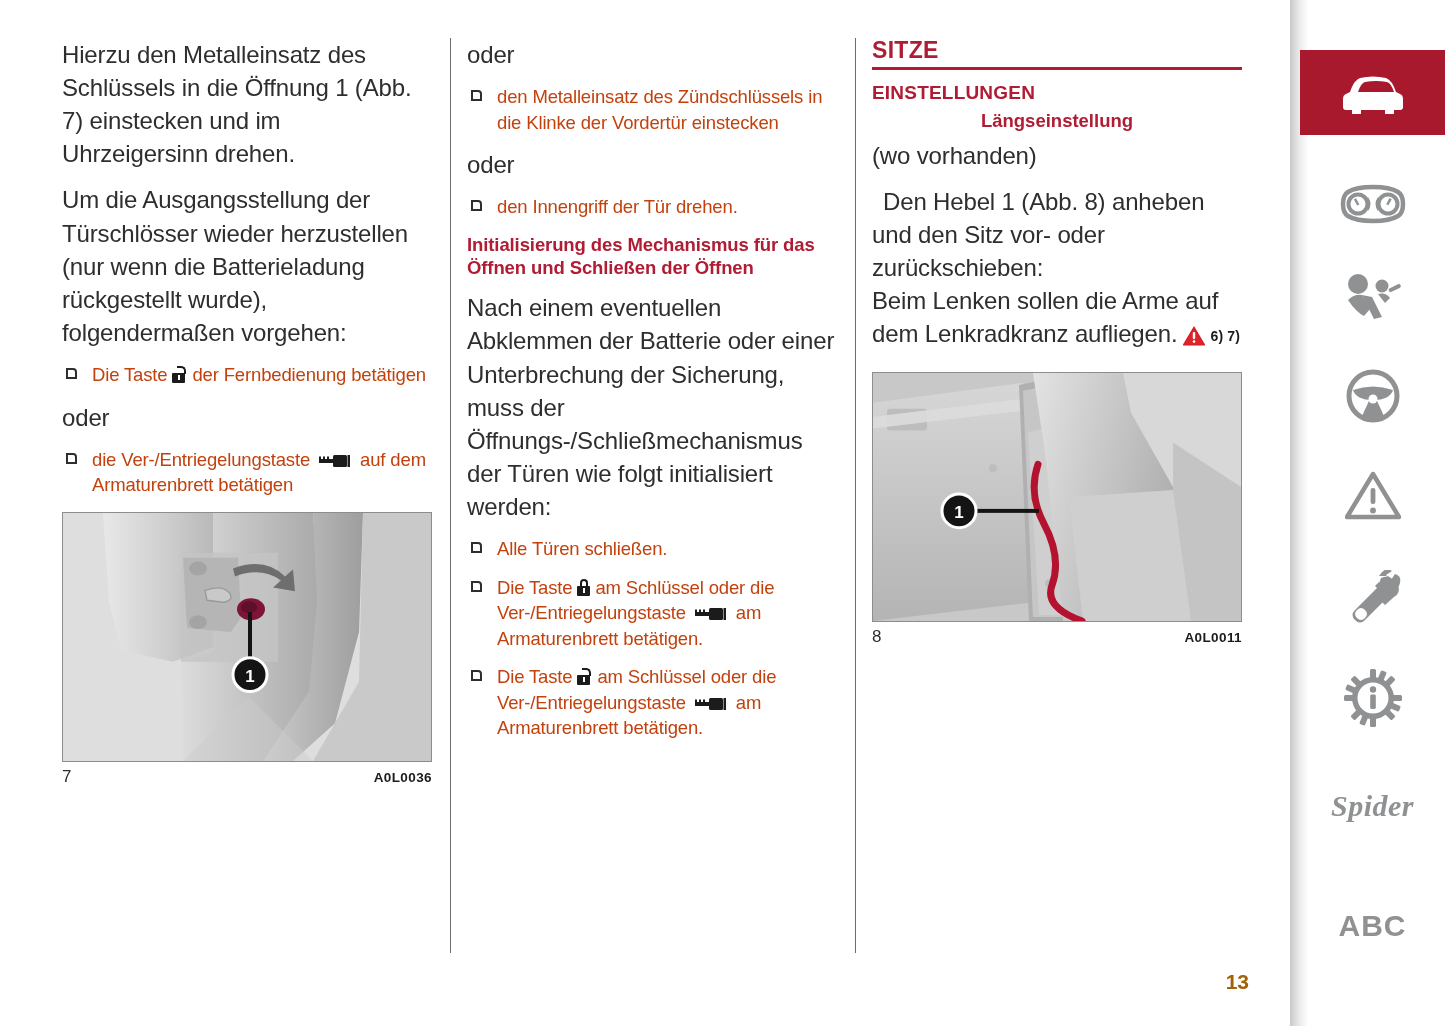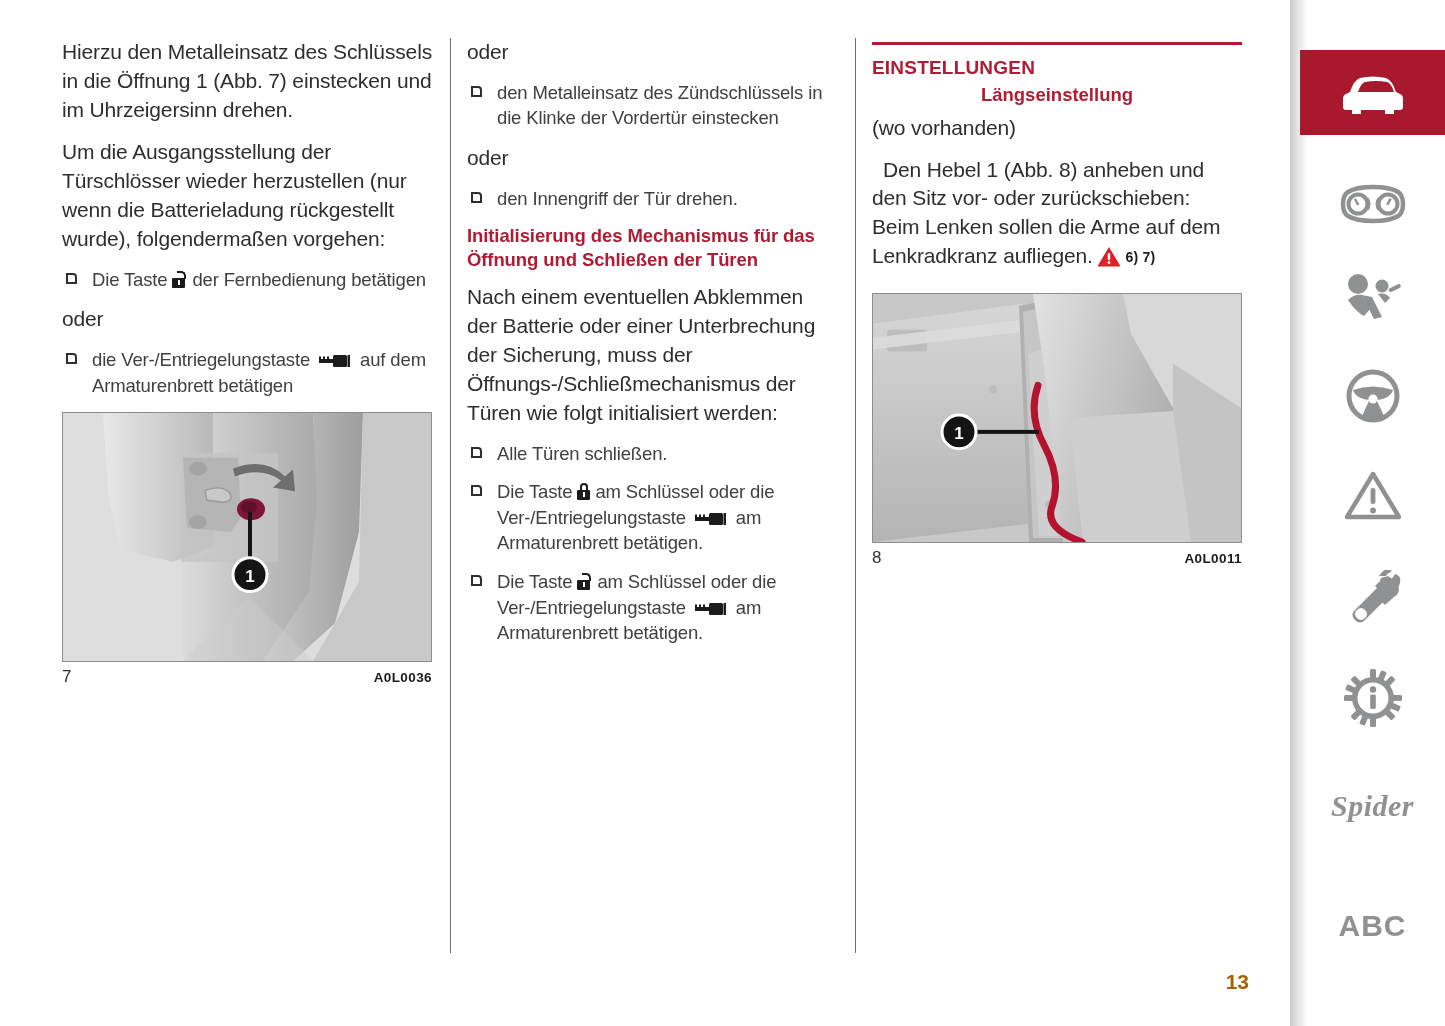--- a/index.html
+++ b/index.html
@@ -47,31 +47,31 @@
     width: 1px;
     height: 915px;
     background: #6d6d6d;
   }
   .divider.d1 { left: 388px; }
   .divider.d2 { left: 793px; }
 
   
   p.body {
     margin: 0 0 13px 0;
-    font-size: 21px;
+    font-size: 24px;
     line-height: 1.38;
     color: #2e2e2e;
     letter-spacing: -0.15px;
   }
 
   .bullet {
     margin: 0 0 13px 0;
     font-size: 18.5px;
     line-height: 1.38;
-    color: #404040;
+    color: #c2410c;
     letter-spacing: -0.15px;
     padding-left: 30px;
     position: relative;
   }
   .bullet .sq {
     position: absolute;
     left: 4px;
     top: 6px;
     width: 11px;
     height: 11px;
@@ -395,21 +395,21 @@
         <span>den Metalleinsatz des Zündschlüssels in die Klinke der Vordertür einstecken</span>
       </div>
 
       <p class="body">oder</p>
 
       <div class="bullet">
         <span class="sq"></span>
         <span>den Innengriff der Tür drehen.</span>
       </div>
 
-      <h3 class="red-block">Initialisierung des Mechanismus für das Öffnung und Schließen der Türen</h3>
+      <h3 class="red-block">Initialisierung des Mechanismus für das Öffnen und Schließen der Öffnen</h3>
 
       <p class="body">Nach einem eventuellen Abklemmen der Batterie oder einer Unterbrechung der Sicherung, muss der Öffnungs-/Schließmechanismus der Türen wie folgt initialisiert werden:</p>
 
       <div class="bullet">
         <span class="sq"></span>
         <span>Alle Türen schließen.</span>
       </div>
 
       <div class="bullet">
         <span class="sq"></span>
@@ -444,20 +444,21 @@
           <rect x="8" y="3.5" width="2" height="3" fill="#1b1b1b"></rect>
           <rect x="12" y="3.5" width="2" height="3" fill="#1b1b1b"></rect>
         </svg>
         <span>am Armaturenbrett betätigen.</span>
       </div>
 
     </div>
 
     <div class="col col-3">
 
+      <h1 class="sec-title">SITZE</h1>
       <div class="sec-rule"></div>
 
       <h2 class="sub-title">EINSTELLUNGEN</h2>
       <h3 class="sub-sub">Längseinstellung</h3>
 
       <p class="body">(wo vorhanden)</p>
 
       <p class="body" style="margin-bottom:6px; white-space:pre-line; display:inline;margin-left:11px;">Den Hebel 1 (Abb. 8) anheben und den Sitz vor- oder zurückschieben:
 Beim Lenken sollen die Arme auf dem Lenkradkranz aufliegen.</p>
       <span style="white-space:nowrap;">

